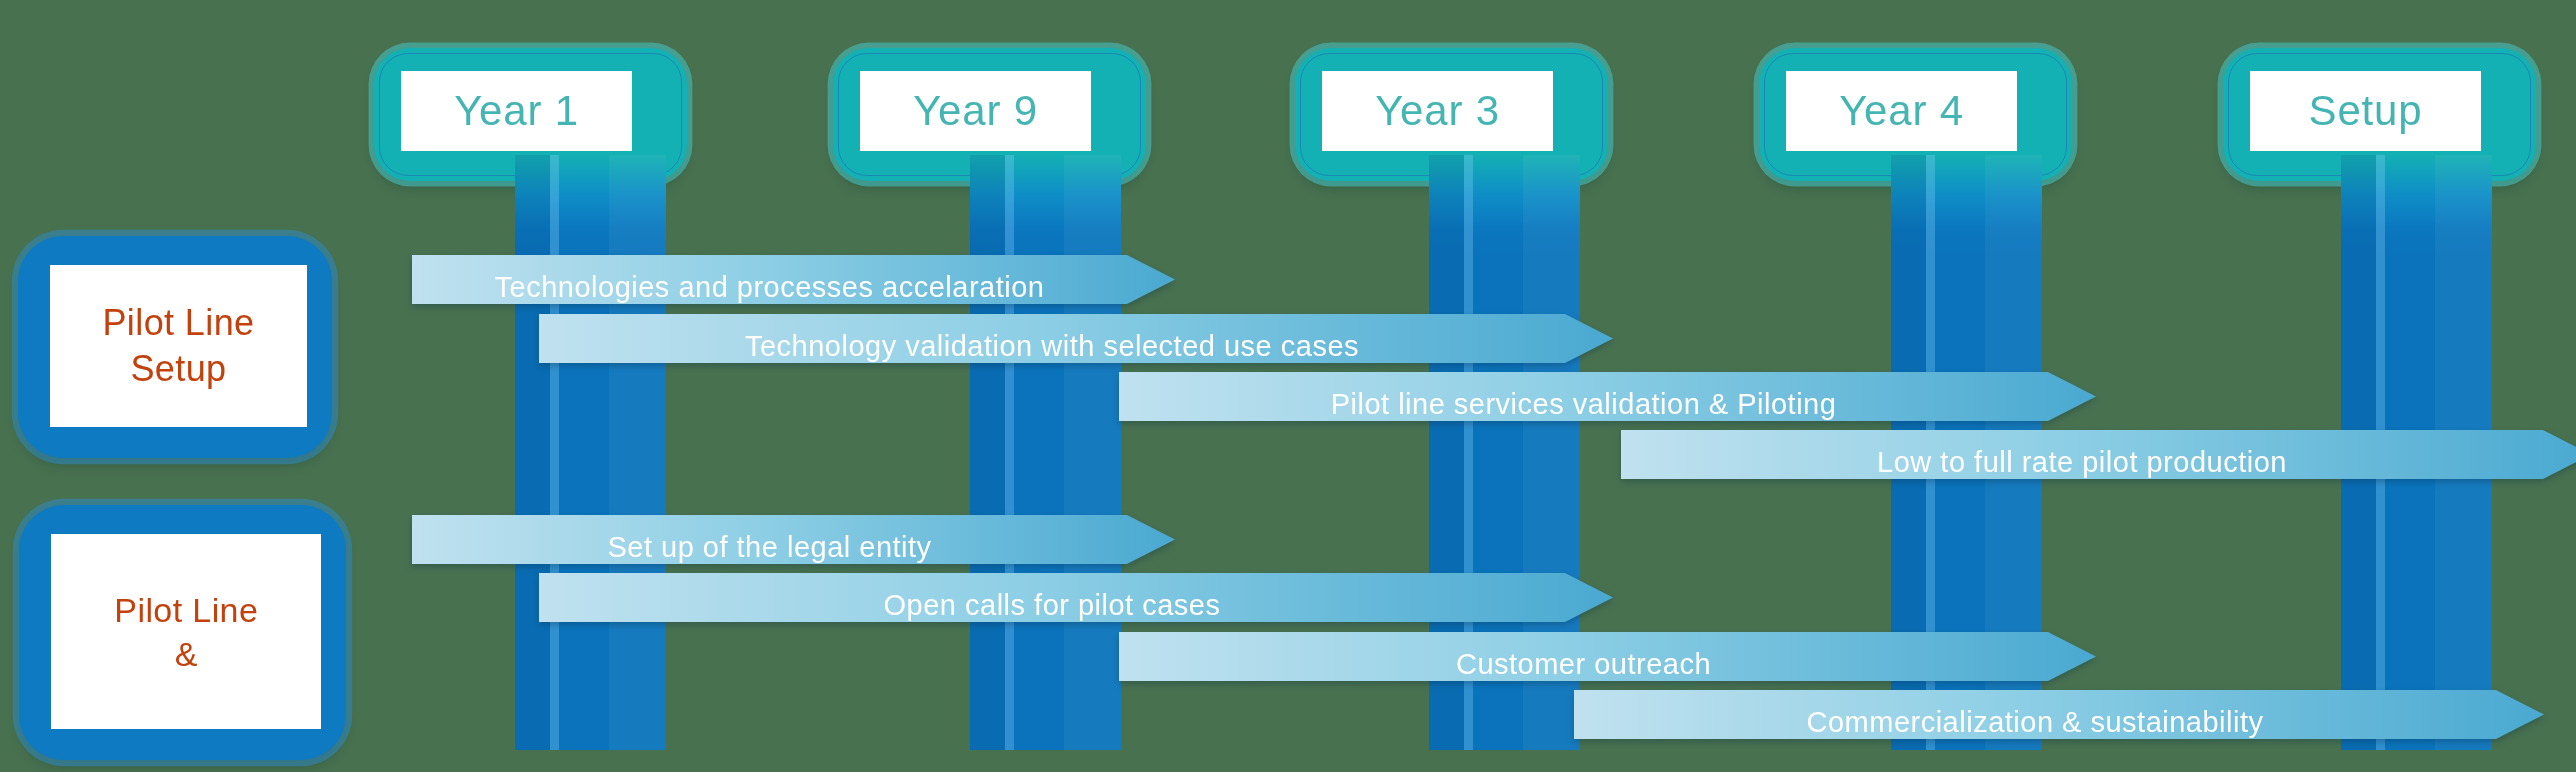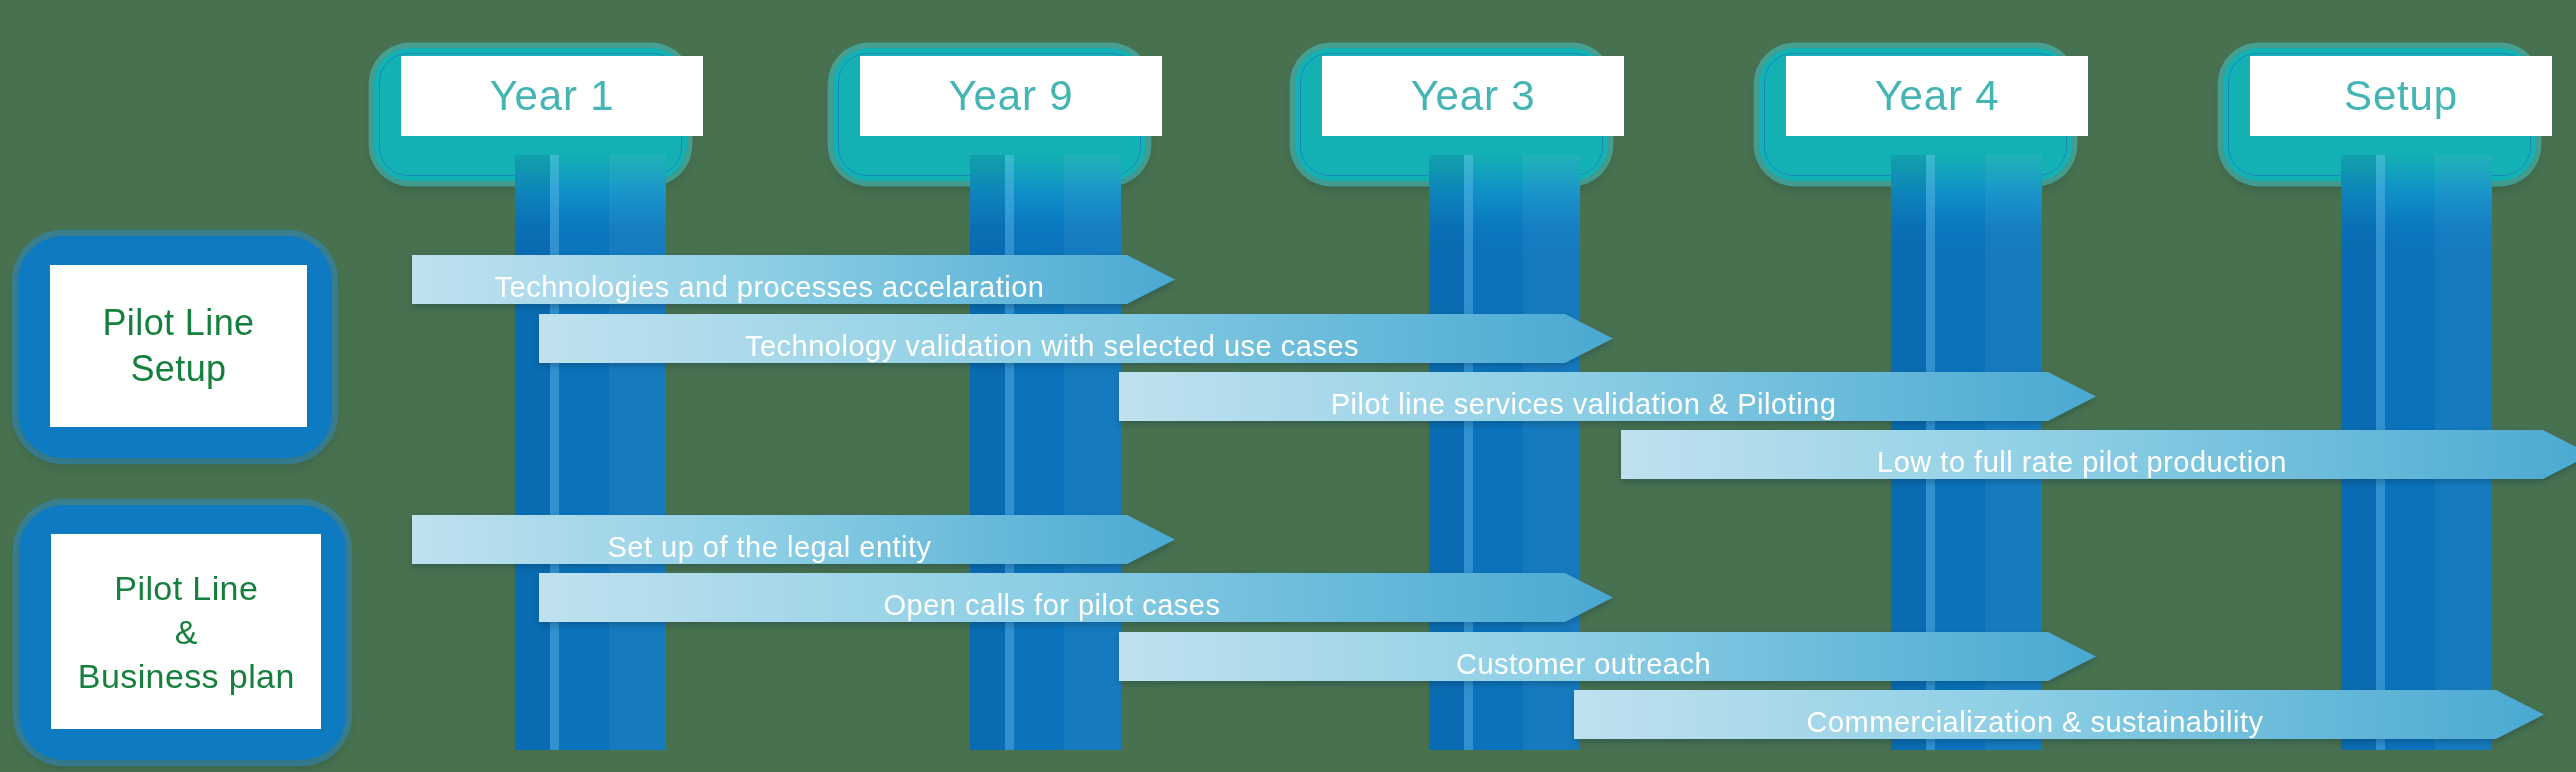--- a/index.html
+++ b/index.html
@@ -21,22 +21,22 @@
     box-shadow:0 0 0 5.4px rgba(70,198,200,.55), 0 7.7px 10.8px rgba(10,50,40,.25);
     z-index:3;
   }
   .year-header::before{
     content:"";position:absolute;inset:5.4px;
     border:1.5px solid rgba(29,112,184,.6);
     border-radius:29px;
     pointer-events:none;
   }
   .year-header-inner{
-    position:absolute;left:27px;top:8px;
-    width:302px;height:80px;
+    position:absolute;left:27px;top:23px;
+    width:231px;height:80px;
     background:#ffffff;
     display:flex;align-items:center;justify-content:center;
   }
   .year-header-inner span{
     font-size:42px;color:#45b5b3;letter-spacing:0.8px;
   }
   
   .column{
     position:absolute;top:155px;height:595px;width:151px;
     background-image:
@@ -50,21 +50,21 @@
     background:#0d7ac1;
     border-radius:45px;
     box-shadow:0 0 0 6.2px rgba(45,142,205,.5), 0 7.7px 10.8px rgba(10,50,40,.25);
     z-index:5;
   }
   .side-box-inner{
     position:absolute;left:32px;right:25px;top:29px;bottom:31px;
     background:#ffffff;
     display:flex;align-items:center;justify-content:center;
   }
-  .side-label{ text-align:center;color:#15803d;letter-spacing:0.4px; }
+  .side-label{ text-align:center;color:#c2410c;letter-spacing:0.4px; }
   .side-label.lines-2{ font-size:36px;line-height:46px; }
   .side-label.lines-4{ font-size:34px;line-height:44px; }
   
   .arrow-wrap{
     position:absolute;height:49px;
     filter:drop-shadow(0 3.9px 3.1px rgba(8,42,62,.30));
     z-index:6;
   }
   .arrow{
     position:absolute;inset:0;
@@ -122,21 +122,20 @@
             <div>Pilot Line</div>
             <div>Setup</div>
           </div>
         </div>
       </div>
       <div class="side-box" style="left: 19.3px; top: 505px; width: 327px; height: 255px;">
         <div class="side-box-inner">
           <div class="side-label lines-4">
             <div>Pilot Line</div>
             <div>&amp;</div>
-            <div>Business plan</div>
           </div>
         </div>
       </div>
     </div>
   <div id="arrows-layer">
       <div class="arrow-wrap" style="left: 412px; top: 255px; width: 763px;">
         <div class="arrow">
           <span class="arrow-label">Technologies and processes accelaration</span>
         </div>
       </div>

